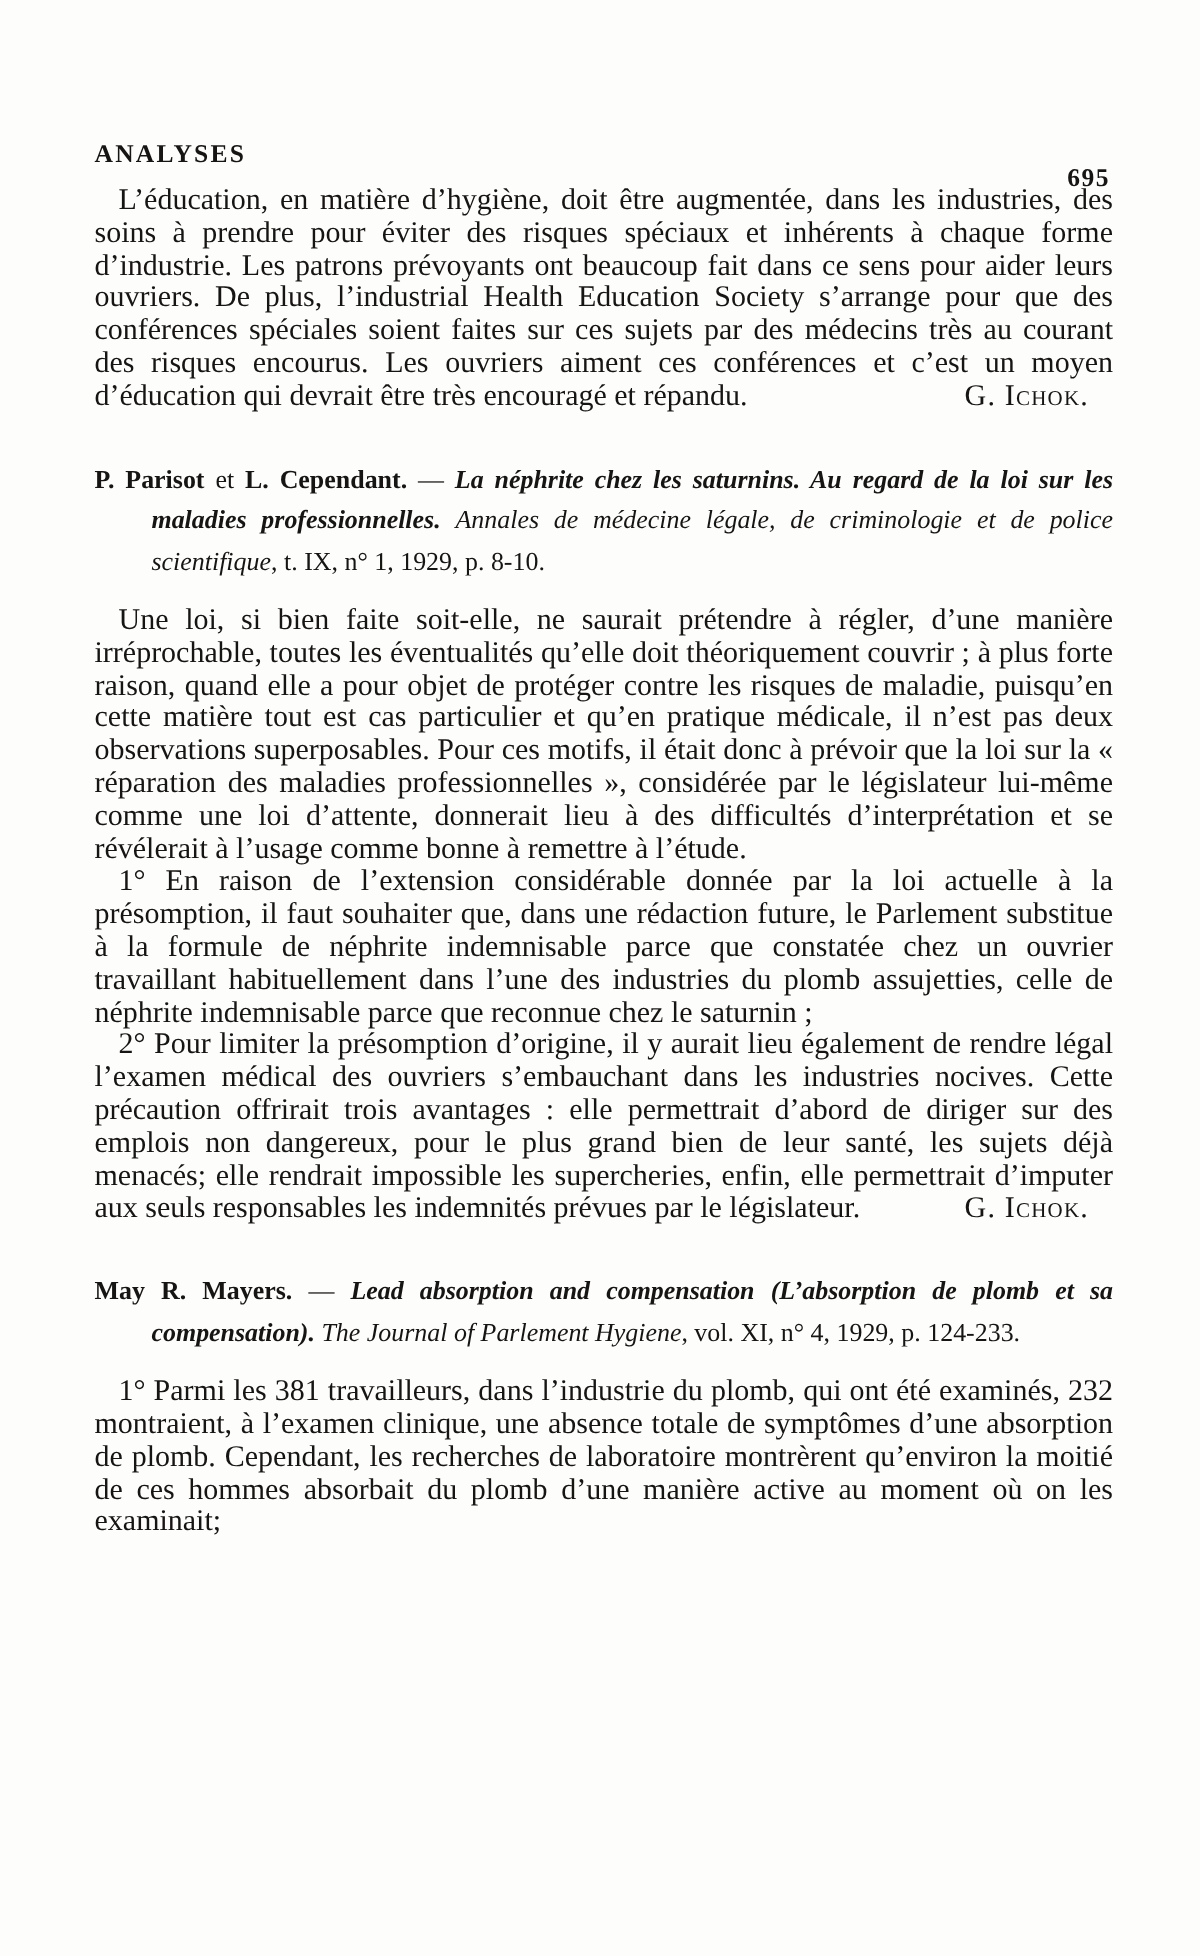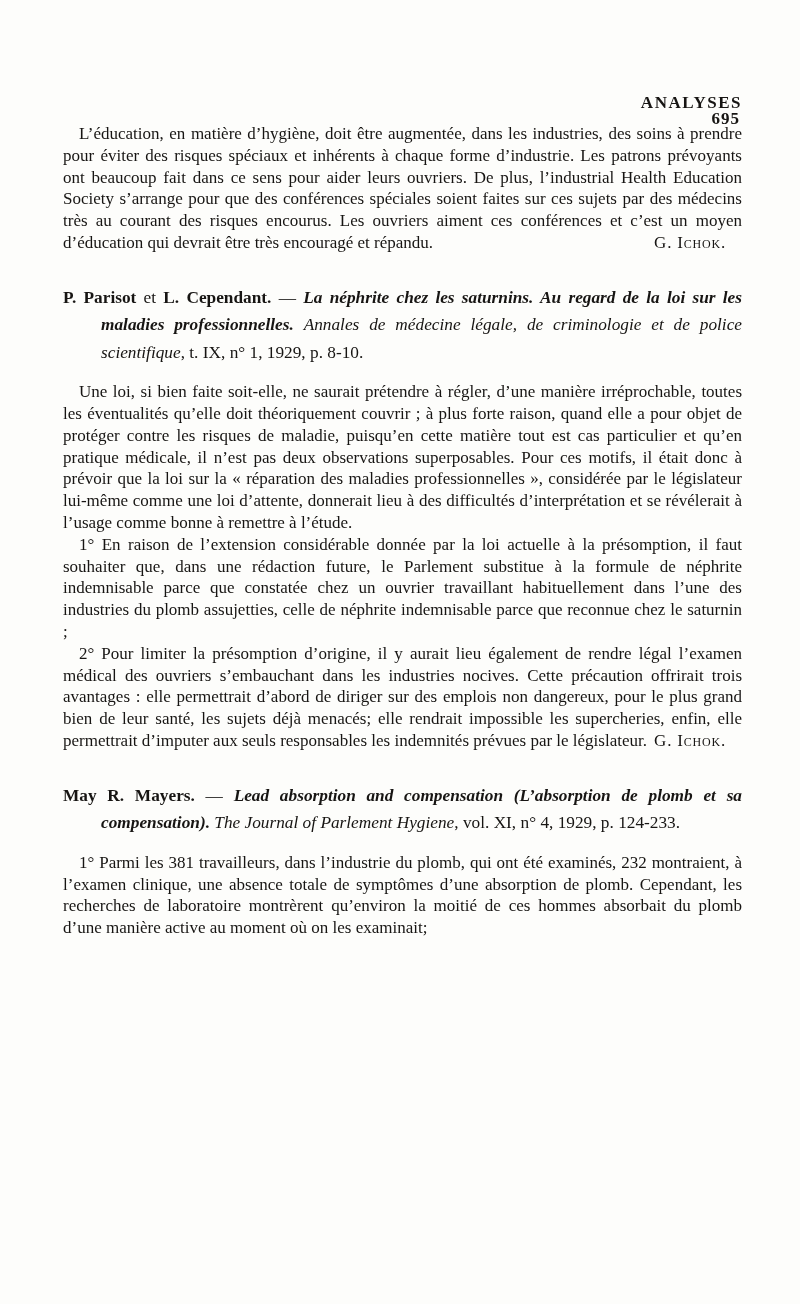--- a/index.html
+++ b/index.html
@@ -9,36 +9,36 @@
     height: 1304px;
     box-sizing: border-box;
     padding: 93px 58px 0 63px;
     background: #fdfdfb;
     color: #171513;
     font-family: "Liberation Serif", "DejaVu Serif", serif;
     overflow: hidden;
   }
   .running-head {
     position: relative;
-    text-align: right;
+    text-align: left;
     font-weight: bold;
     font-size: 17px;
     line-height: 19px;
     margin-bottom: 11px;
   }
   .head-title { letter-spacing: 1.5px; }
   .head-num {
     position: absolute;
     right: 2px;
     top: 16px;
     letter-spacing: 1px;
   }
   p.body {
     margin: 0;
-    font-size: 17px;
+    font-size: 20px;
     line-height: 21.8px;
     text-align: justify;
     text-indent: 16px;
   }
   p.ref {
     margin: 30px 0 15px 0;
     padding-left: 38px;
     text-indent: -38px;
     font-size: 17.3px;
     line-height: 27.5px;

